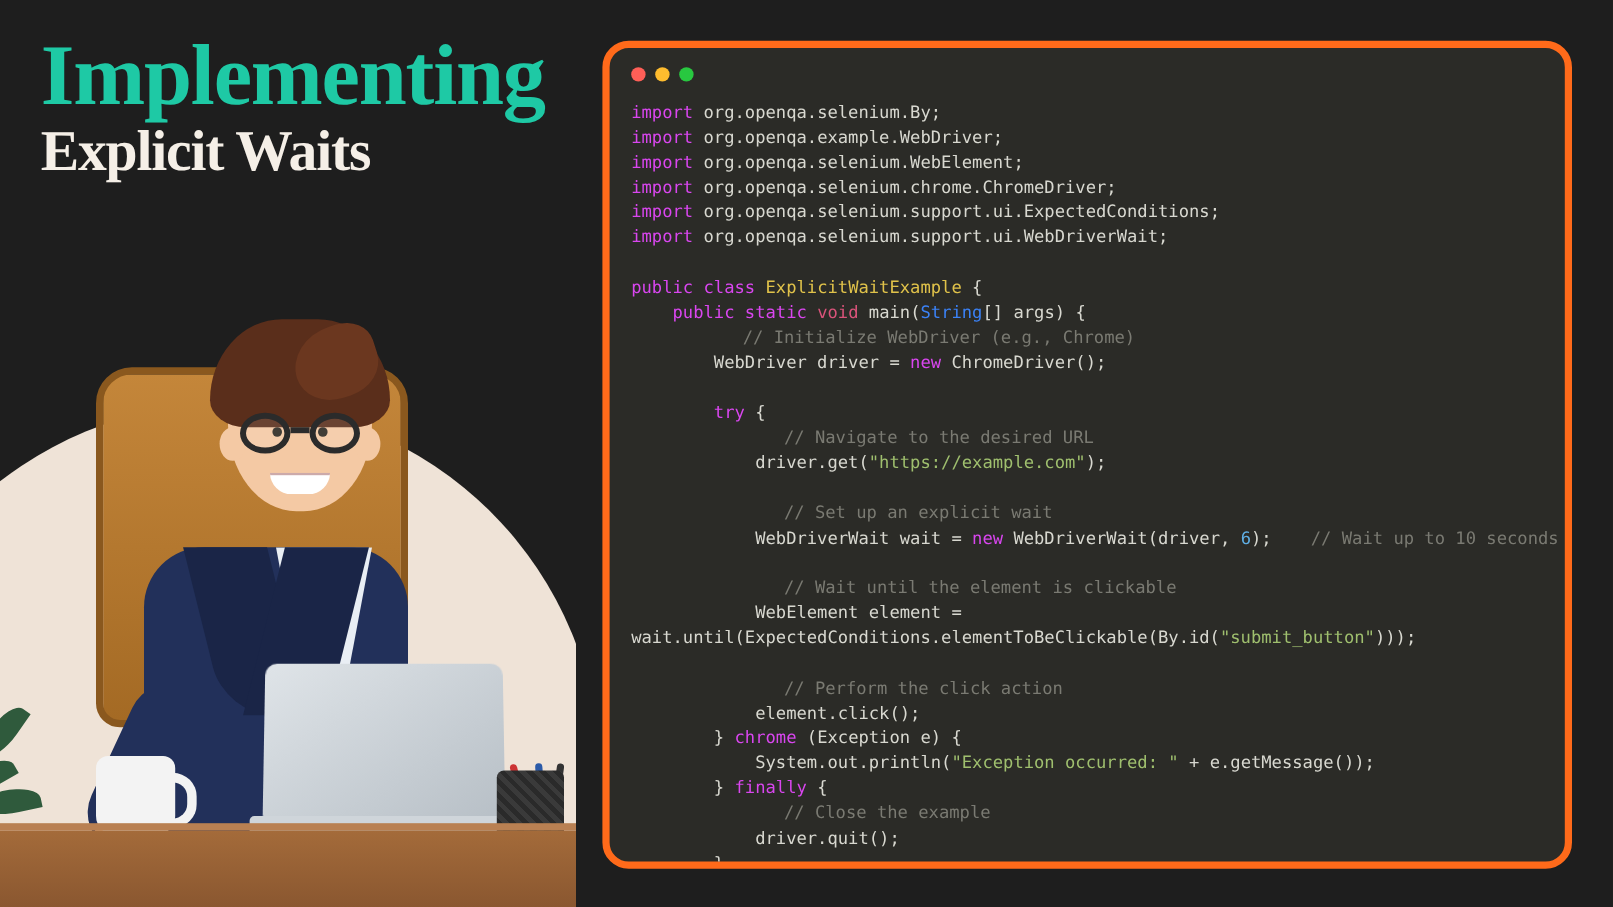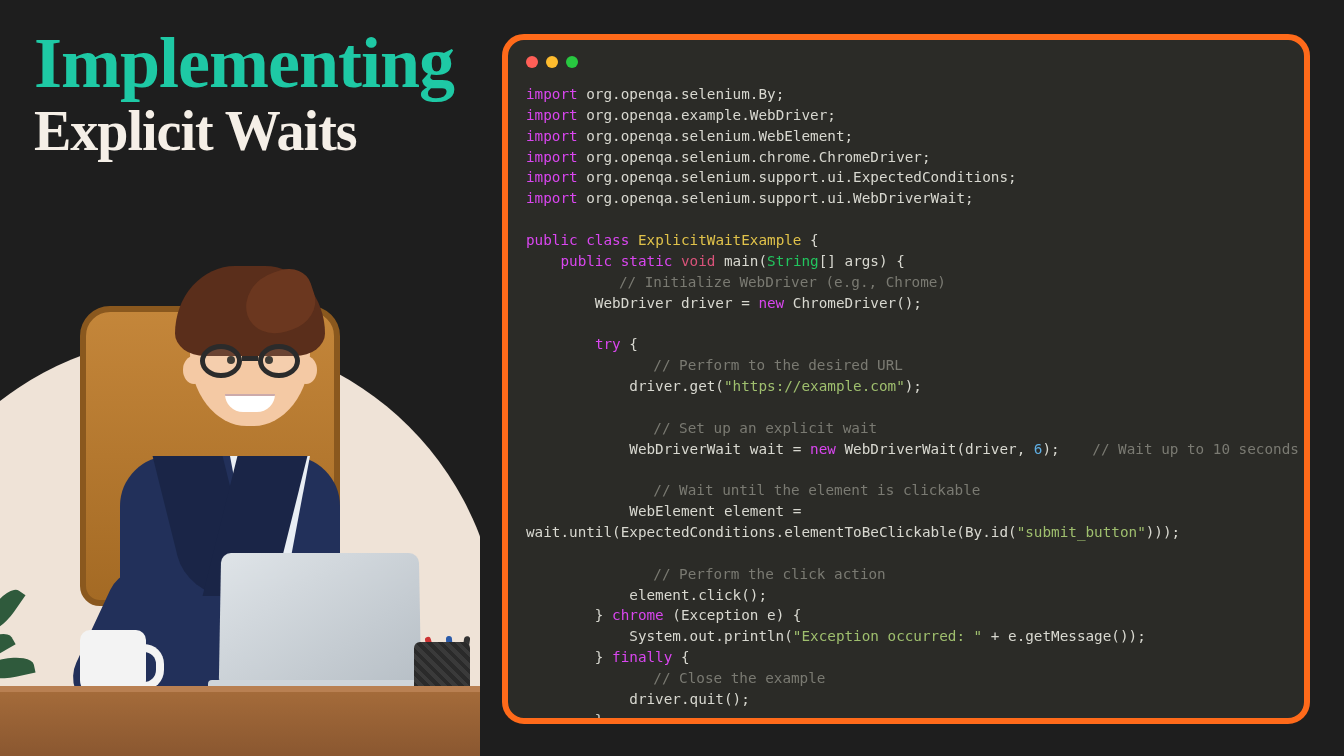--- a/index.html
+++ b/index.html
@@ -2,21 +2,21 @@
 <html><head>
   <meta charset="utf-8">
   <style>
     * { margin:0; padding:0; box-sizing:border-box; }
     body {
       width:1344px; height:756px; background:#1e1e1e; overflow:hidden; position:relative;
       font-family: Georgia, 'Times New Roman', serif;
     }
     .title-block { position:absolute; left:34px; top:22px; }
     .title-line1 { font-size:72px; font-weight:700; color:#1ec9a5; font-family: Georgia, serif; letter-spacing:-1px; }
-    .title-line2 { font-size:56px; font-weight:700; color:#f5efe7; font-family: Georgia, serif; letter-spacing:-1px; margin-top:-6px; }
+    .title-line2 { font-size:48px; font-weight:700; color:#f5efe7; font-family: Georgia, serif; letter-spacing:-1px; margin-top:-6px; }
 
     .illus-wrap { position:absolute; left:0; bottom:0; width:480px; height:520px; overflow:hidden; }
     .illus-bg { position:absolute; left:-120px; bottom:-200px; width:620px; height:620px; border-radius:50%; background:#efe3d7; }
     .chair { position:absolute; left:60px; bottom:150px; width:300px; height:320px; }
     .chair .back { position:absolute; left:20px; bottom:0; width:260px; height:300px; border-radius:30px 30px 20px 20px; background:linear-gradient(#c4863a,#a46a24); border:6px solid #8a581e; }
     .desk { position:absolute; left:0; bottom:0; width:480px; height:70px; background:linear-gradient(#a46b3a,#8a5730); border-top:6px solid #b98052; }
     .person { position:absolute; left:80px; bottom:40px; width:300px; height:450px; }
     .torso { position:absolute; left:40px; bottom:0; width:220px; height:260px; background:#22305a; border-radius:50px 50px 20px 20px; }
     .lapel-l, .lapel-r { position:absolute; top:0; width:70px; height:140px; background:#1a2547; }
     .lapel-l { left:50px; transform:skewX(14deg); border-radius:0 0 0 40px; }
@@ -61,21 +61,21 @@
       border:6px solid #ff6a1a; border-radius:22px; background:#2b2b27; overflow:hidden;
     }
     .wdots { position:absolute; left:18px; top:16px; display:flex; gap:8px; }
     .wdots span{ width:12px; height:12px; border-radius:50%; display:block; }
     .dot-r{background:#ff5f57;} .dot-y{background:#febc2e;} .dot-g{background:#28c840;}
     .code {
       position:absolute; left:18px; right:18px; top:44px; bottom:14px;
       font-family: "Menlo","Consolas","DejaVu Sans Mono",monospace;
       font-size:14.3px; line-height:1.46; color:#d8d8d0; white-space:pre;
     }
-    .kw{color:#d946ef;} .kw2{color:#d9537a;} .type{color:#22c55e;} .cls{color:#e0c24a;}
+    .kw{color:#d946ef;} .kw2{color:#d9537a;} .type{color:#3b82f6;} .cls{color:#e0c24a;}
     .str{color:#9fbf6e;} .num{color:#5faee3;} .cm{color:#7a7a72;margin-left:24px;}
   </style>
 </head>
 <body>
 
 <div class="title-block">
   <div class="title-line1">Implementing</div>
   <div class="title-line2">Explicit Waits</div>
 </div>
 
@@ -142,21 +142,21 @@
 <span class="kw">import</span> <span>org.openqa.selenium.chrome.ChromeDriver</span>;
 <span class="kw">import</span> <span>org.openqa.selenium.support.ui.ExpectedConditions</span>;
 <span class="kw">import</span> <span>org.openqa.selenium.support.ui.WebDriverWait</span>;
 
 <span class="kw">public</span> <span class="kw">class</span> <span class="cls">ExplicitWaitExample</span> {
     <span class="kw">public</span> <span class="kw">static</span> <span class="kw2">void</span> main(<span class="type">String</span>[] args) {
         <span class="cm">// Initialize WebDriver (e.g., Chrome)</span>
         WebDriver driver = <span class="kw">new</span> ChromeDriver();
 
         <span class="kw">try</span> {
-            <span class="cm">// Perform to the desired URL</span>
+            <span class="cm">// Navigate to the desired URL</span>
             driver.get(<span class="str">"https://example.com"</span>);
 
             <span class="cm">// Set up an explicit wait</span>
             WebDriverWait wait = <span class="kw">new</span> WebDriverWait(driver, <span class="num">6</span>); <span class="cm">// Wait up to 10 seconds</span>
 
             <span class="cm">// Wait until the element is clickable</span>
             WebElement element =
 wait.until(ExpectedConditions.elementToBeClickable(By.id(<span class="str">"submit_button"</span>)));
 
             <span class="cm">// Perform the click action</span>

